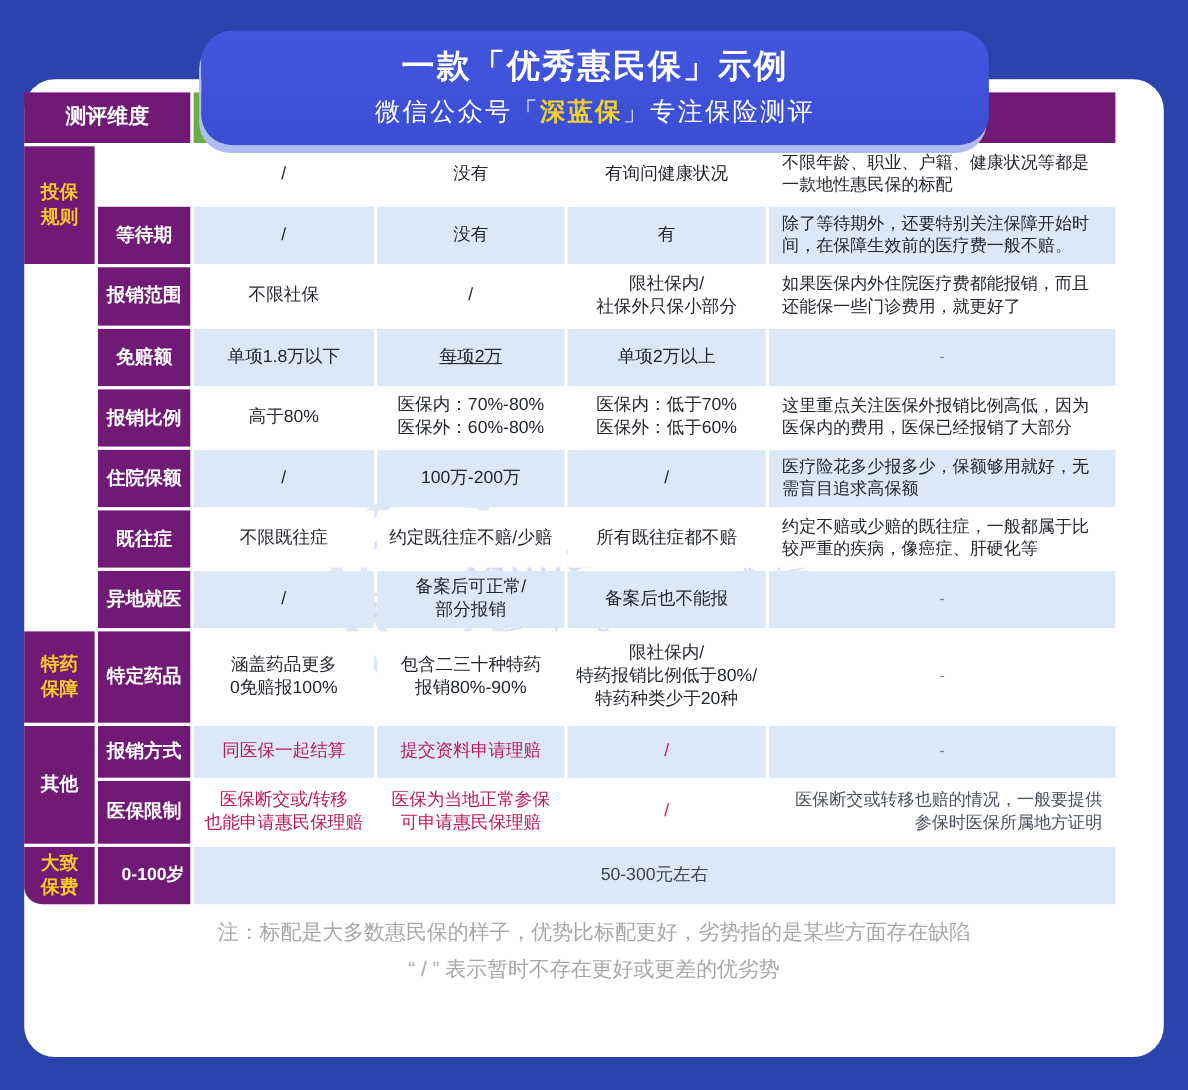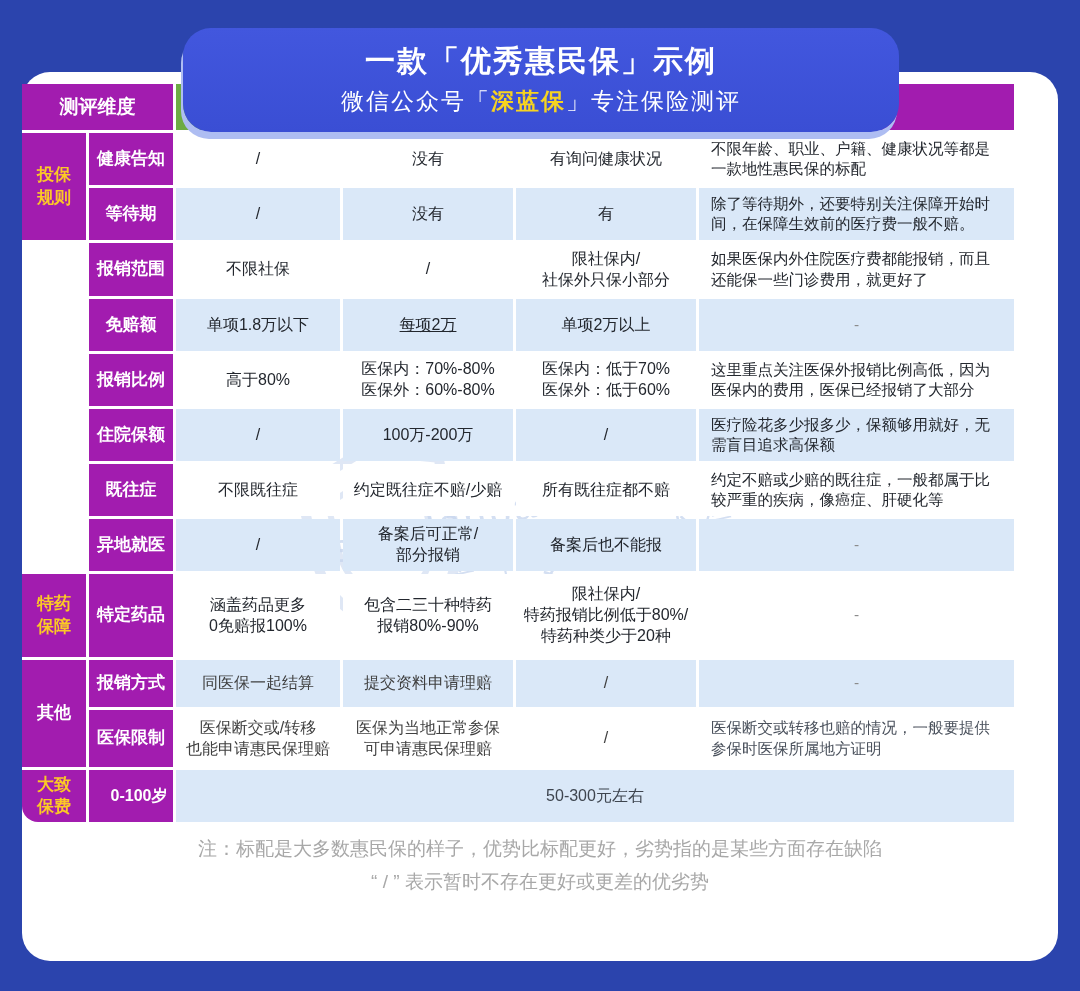--- a/index.html
+++ b/index.html
@@ -36,37 +36,37 @@
     display:grid;
     grid-template-columns:64px 84px 164px 170px 180px 1fr;
     grid-template-rows:46px 52px 52px 53px 52px 52px 52px 52px 52px 83px 47px 57px 52px;
     gap:3px;
     z-index:2;
   }
   .cell{
     display:flex;align-items:center;justify-content:center;
     text-align:center;white-space:pre-line;line-height:1.3;
   }
-  .blue{background:#a21caf;color:#ffffff;font-weight:bold;font-size:18px;}
+  .blue{background:#701a75;color:#ffffff;font-weight:bold;font-size:18px;}
   .hgreen{background:#6DAB44;color:#fff;font-weight:bold;font-size:19px;}
   .horange{background:#F0930D;color:#fff;font-weight:bold;font-size:19px;}
   .hpurple{background:#7B3A9B;color:#fff;font-weight:bold;font-size:19px;}
   .group{color:#FBC926;font-size:17px;}
   .group.white{color:#ffffff;}
   .label{font-size:17px;}
   .rowA{background:#ffffff;}     
   .rowB{background:#DAE8F8;}     
   .val{font-size:16px;color:#23272E;}
   .note{
     justify-content:flex-start;text-align:left;padding:4px 12px;
     font-size:15.5px;color:#23272E;
   }
   .note.center{justify-content:center;text-align:center;}
   .dash{color:#8B8B8B;}
-  .grayval{color:#404040;}
+  .grayval{color:#be185d;}
   .graynote{color:#4A515C;}
   .round-bl{border-bottom-left-radius:16px;}
   
   .watermark{
     position:absolute;left:330px;top:455px;width:640px;z-index:1;
     transform:rotate(-13deg);color:#C6D5EE;opacity:.75;pointer-events:none;
   }
   .wm-line1{font-size:40px;letter-spacing:3px;}
   .wm-line2{font-size:34px;letter-spacing:10px;margin-top:16px;margin-left:60px;}
   .wm-shield{
@@ -109,21 +109,20 @@
   <div class="cell blue" style="grid-column:6;grid-row:1;font-size:19px;">备注</div>
 
   <div class="cell blue group" style="grid-column:1;grid-row:2/4;">投保
 规则</div>
   <div class="cell blue group" style="grid-column:1;grid-row:10/11;">特药
 保障</div>
   <div class="cell blue group white" style="grid-column:1;grid-row:11/13;">其他</div>
   <div class="cell blue group round-bl" style="grid-column:1;grid-row:13;">大致
 保费</div>
 
-  <div class="cell blue label" style="grid-column:2;grid-row:2;">健康告知</div>
   <div class="cell rowA val" style="grid-column:3;grid-row:2;">/</div>
   <div class="cell rowA val" style="grid-column:4;grid-row:2;">没有</div>
   <div class="cell rowA val" style="grid-column:5;grid-row:2;">有询问健康状况</div>
   <div class="cell rowA note" style="grid-column:6;grid-row:2;">不限年龄、职业、户籍、健康状况等都是一款地性惠民保的标配</div>
 
   <div class="cell blue label" style="grid-column:2;grid-row:3;">等待期</div>
   <div class="cell rowB val" style="grid-column:3;grid-row:3;">/</div>
   <div class="cell rowB val" style="grid-column:4;grid-row:3;">没有</div>
   <div class="cell rowB val" style="grid-column:5;grid-row:3;">有</div>
   <div class="cell rowB note" style="grid-column:6;grid-row:3;">除了等待期外，还要特别关注保障开始时间，在保障生效前的医疗费一般不赔。</div>
@@ -183,21 +182,21 @@
   <div class="cell rowB val grayval" style="grid-column:4;grid-row:11;">提交资料申请理赔</div>
   <div class="cell rowB val grayval" style="grid-column:5;grid-row:11;">/</div>
   <div class="cell rowB note center dash" style="grid-column:6;grid-row:11;">-</div>
 
   <div class="cell blue label" style="grid-column:2;grid-row:12;">医保限制</div>
   <div class="cell rowA val grayval" style="grid-column:3;grid-row:12;">医保断交或/转移
 也能申请惠民保理赔</div>
   <div class="cell rowA val grayval" style="grid-column:4;grid-row:12;">医保为当地正常参保
 可申请惠民保理赔</div>
   <div class="cell rowA val grayval" style="grid-column:5;grid-row:12;">/</div>
-  <div class="cell rowA note graynote" style="grid-column:6;grid-row:12;">医保断交或转移也赔的情况，一般要提供参保时医保所属地方证明</div>
+  <div class="cell rowA note graynote" style="grid-column:6;grid-row:12;text-align:right;">医保断交或转移也赔的情况，一般要提供参保时医保所属地方证明</div>
 
   <div class="cell blue label" style="grid-column:2;grid-row:13;font-size:16px;padding-left:16px;">0-100岁</div>
   <div class="cell rowB val" style="grid-column:3/7;grid-row:13;color:#3E454F;">50-300元左右</div>
 </div>
 
 <div class="footer">
   <div>注：标配是大多数惠民保的样子，优势比标配更好，劣势指的是某些方面存在缺陷</div>
   <div>“ / ” 表示暂时不存在更好或更差的优劣势</div>
 </div>
 

